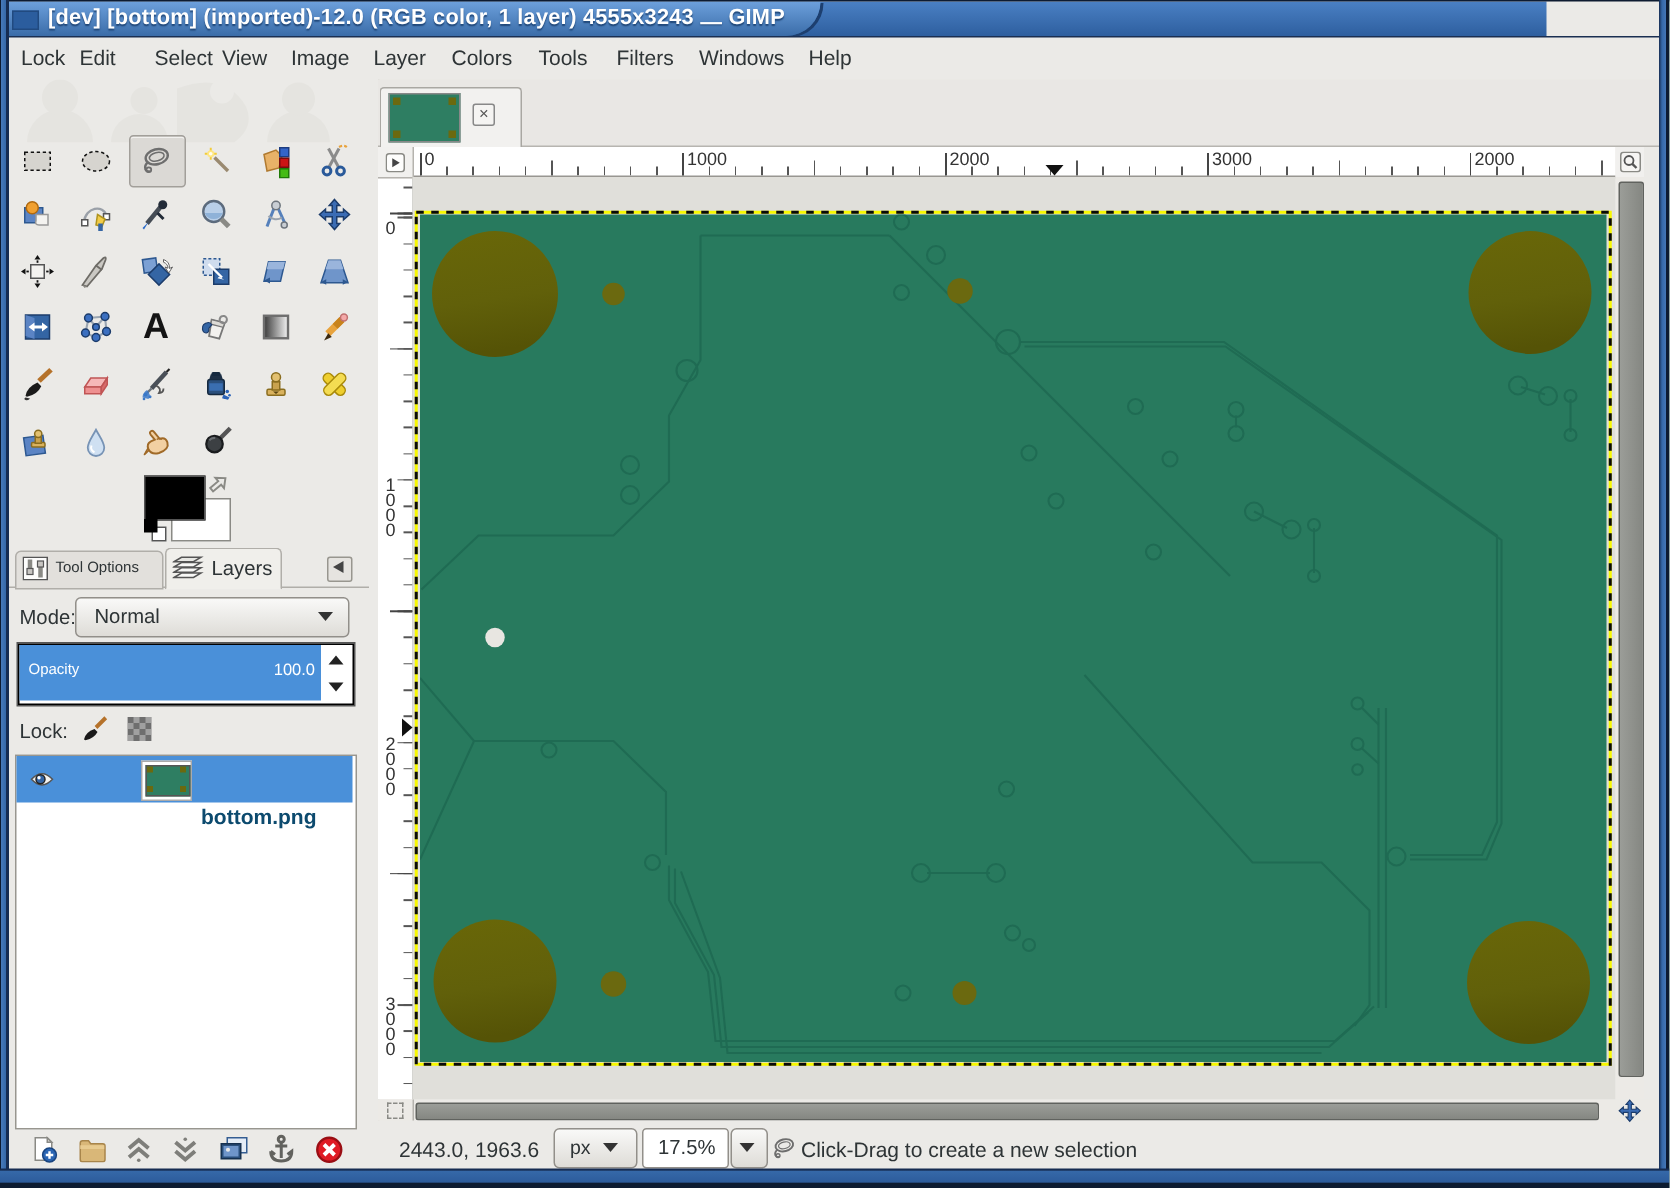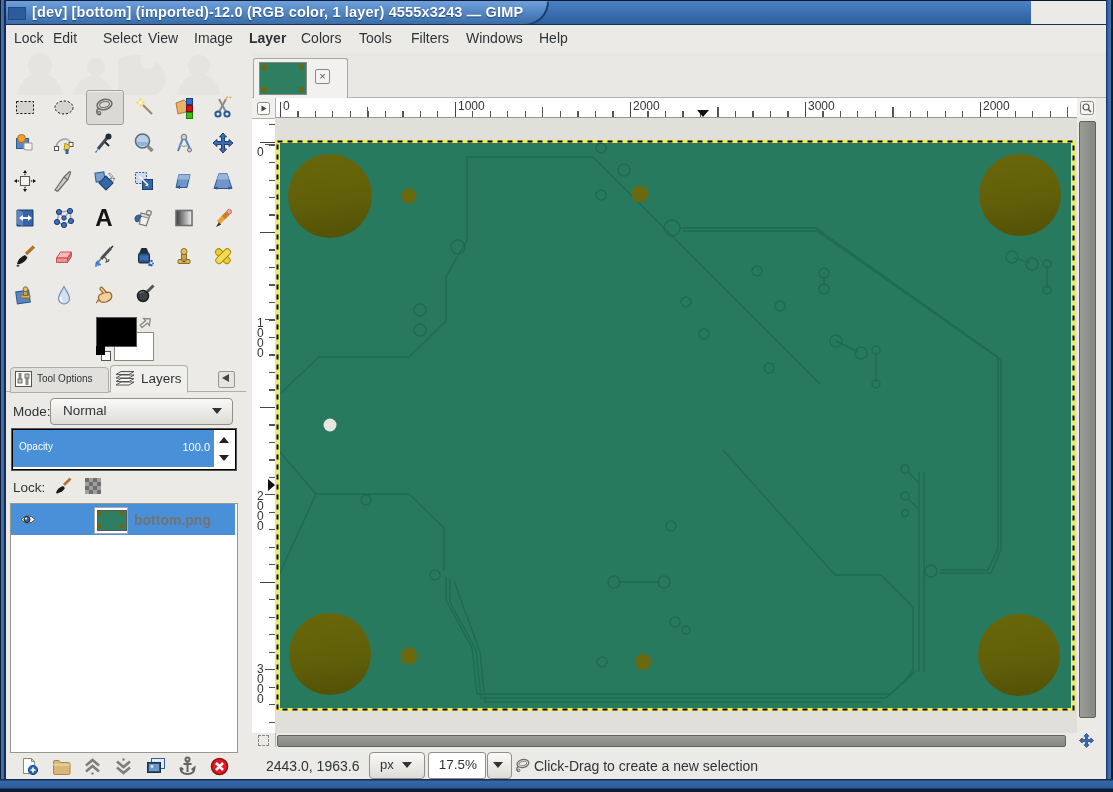--- a/index.html
+++ b/index.html
@@ -77,21 +77,21 @@
 <div class="abs" id="vsb-th"></div>
 <div class="abs" id="hsbrow"></div>
 <div class="abs" id="hsb-th"></div>
 <div class="abs" id="statusbar"></div>
 <div class="abs" style="left:6px;top:24px;width:1100px;height:29px;">
       <div class="mi" style="left:8px;">Lock</div>
 <div class="mi" style="left:47px;">Edit</div>
 <div class="mi" style="left:87px;margin-left:10px;">Select</div>
 <div class="mi" style="left:142px;">View</div>
 <div class="mi" style="left:188px;">Image</div>
-<div class="mi" style="left:243px;font-weight:bold;">Layer</div>
+<div class="mi" style="left:243px;">Layer</div>
 <div class="mi" style="left:295px;">Colors</div>
 <div class="mi" style="left:353px;">Tools</div>
 <div class="mi" style="left:405px;">Filters</div>
 <div class="mi" style="left:460px;">Windows</div>
 <div class="mi" style="left:533px;">Help</div>
 </div>
 <svg class="abs" style="left:10px;top:53px;" width="230" height="42" viewBox="0 0 230 42">
       <g fill="#e5e4e0">
         <path d="M8,42 a22,22 0 0 1 44,0 z"></path>
         <circle cx="30" cy="12" r="12"></circle>
@@ -392,21 +392,21 @@
 <div class="abs" style="left:94px;top:507px;width:32px;height:25px;background:#fff;border:1px solid #aaa;"></div>
 <div class="abs" style="left:97px;top:510px;width:28px;height:19px;background:#2e7e62;border:1px solid #555;"></div>
 <svg class="abs" style="left:97px;top:510px;" width="28" height="19" viewBox="0 0 28 19">
       <g fill="#6b690f">
         <rect x="1" y="1" width="4" height="4"></rect>
         <rect x="23" y="1" width="4" height="4"></rect>
         <rect x="1" y="14" width="4" height="4"></rect>
         <rect x="23" y="14" width="4" height="4"></rect>
       </g>
     </svg>
-<div class="abs" style="left:134px;top:512px;font-size:14px;font-weight:bold;color:#737373;">bottom.png</div>
+<div class="abs" style="left:134px;top:536px;font-size:14px;font-weight:bold;color:#0c4a6e;">bottom.png</div>
 <svg class="abs" style="left:20px;top:757px;" width="20" height="20" viewBox="0 0 20 20">
       <path d="M3.5,1.5 h8 l3,3 v12 h-11 z" fill="#fff" stroke="#8a8a85"></path>
       <path d="M11.5,1.5 v3 h3 z" fill="#d8d6d2" stroke="#8a8a85"></path>
       <circle cx="13" cy="13" r="4.6" fill="#2a65b4" stroke="#1a4580"></circle>
       <path d="M12.2,10.5 h1.6 v1.7 h1.7 v1.6 h-1.7 v1.7 h-1.6 v-1.7 h-1.7 v-1.6 h1.7 z" fill="#fff"></path>
     </svg>
 <svg class="abs" style="left:52px;top:758px;" width="19" height="17" viewBox="0 0 19 17">
       <path d="M1.5,15 v-11 q0,-1.5 1.5,-1.5 h4 l1.5,2 h8 q1.5,0 1.5,1.5 v9 q0,1.5 -1.5,1.5 h-13.5 q-1.5,0 -1.5,-1.5z" fill="#d9b778" stroke="#a8854b"></path>
       <path d="M1.5,8 h16 v-2.5 h-16 z" fill="#e8cb90"></path>
     </svg>

